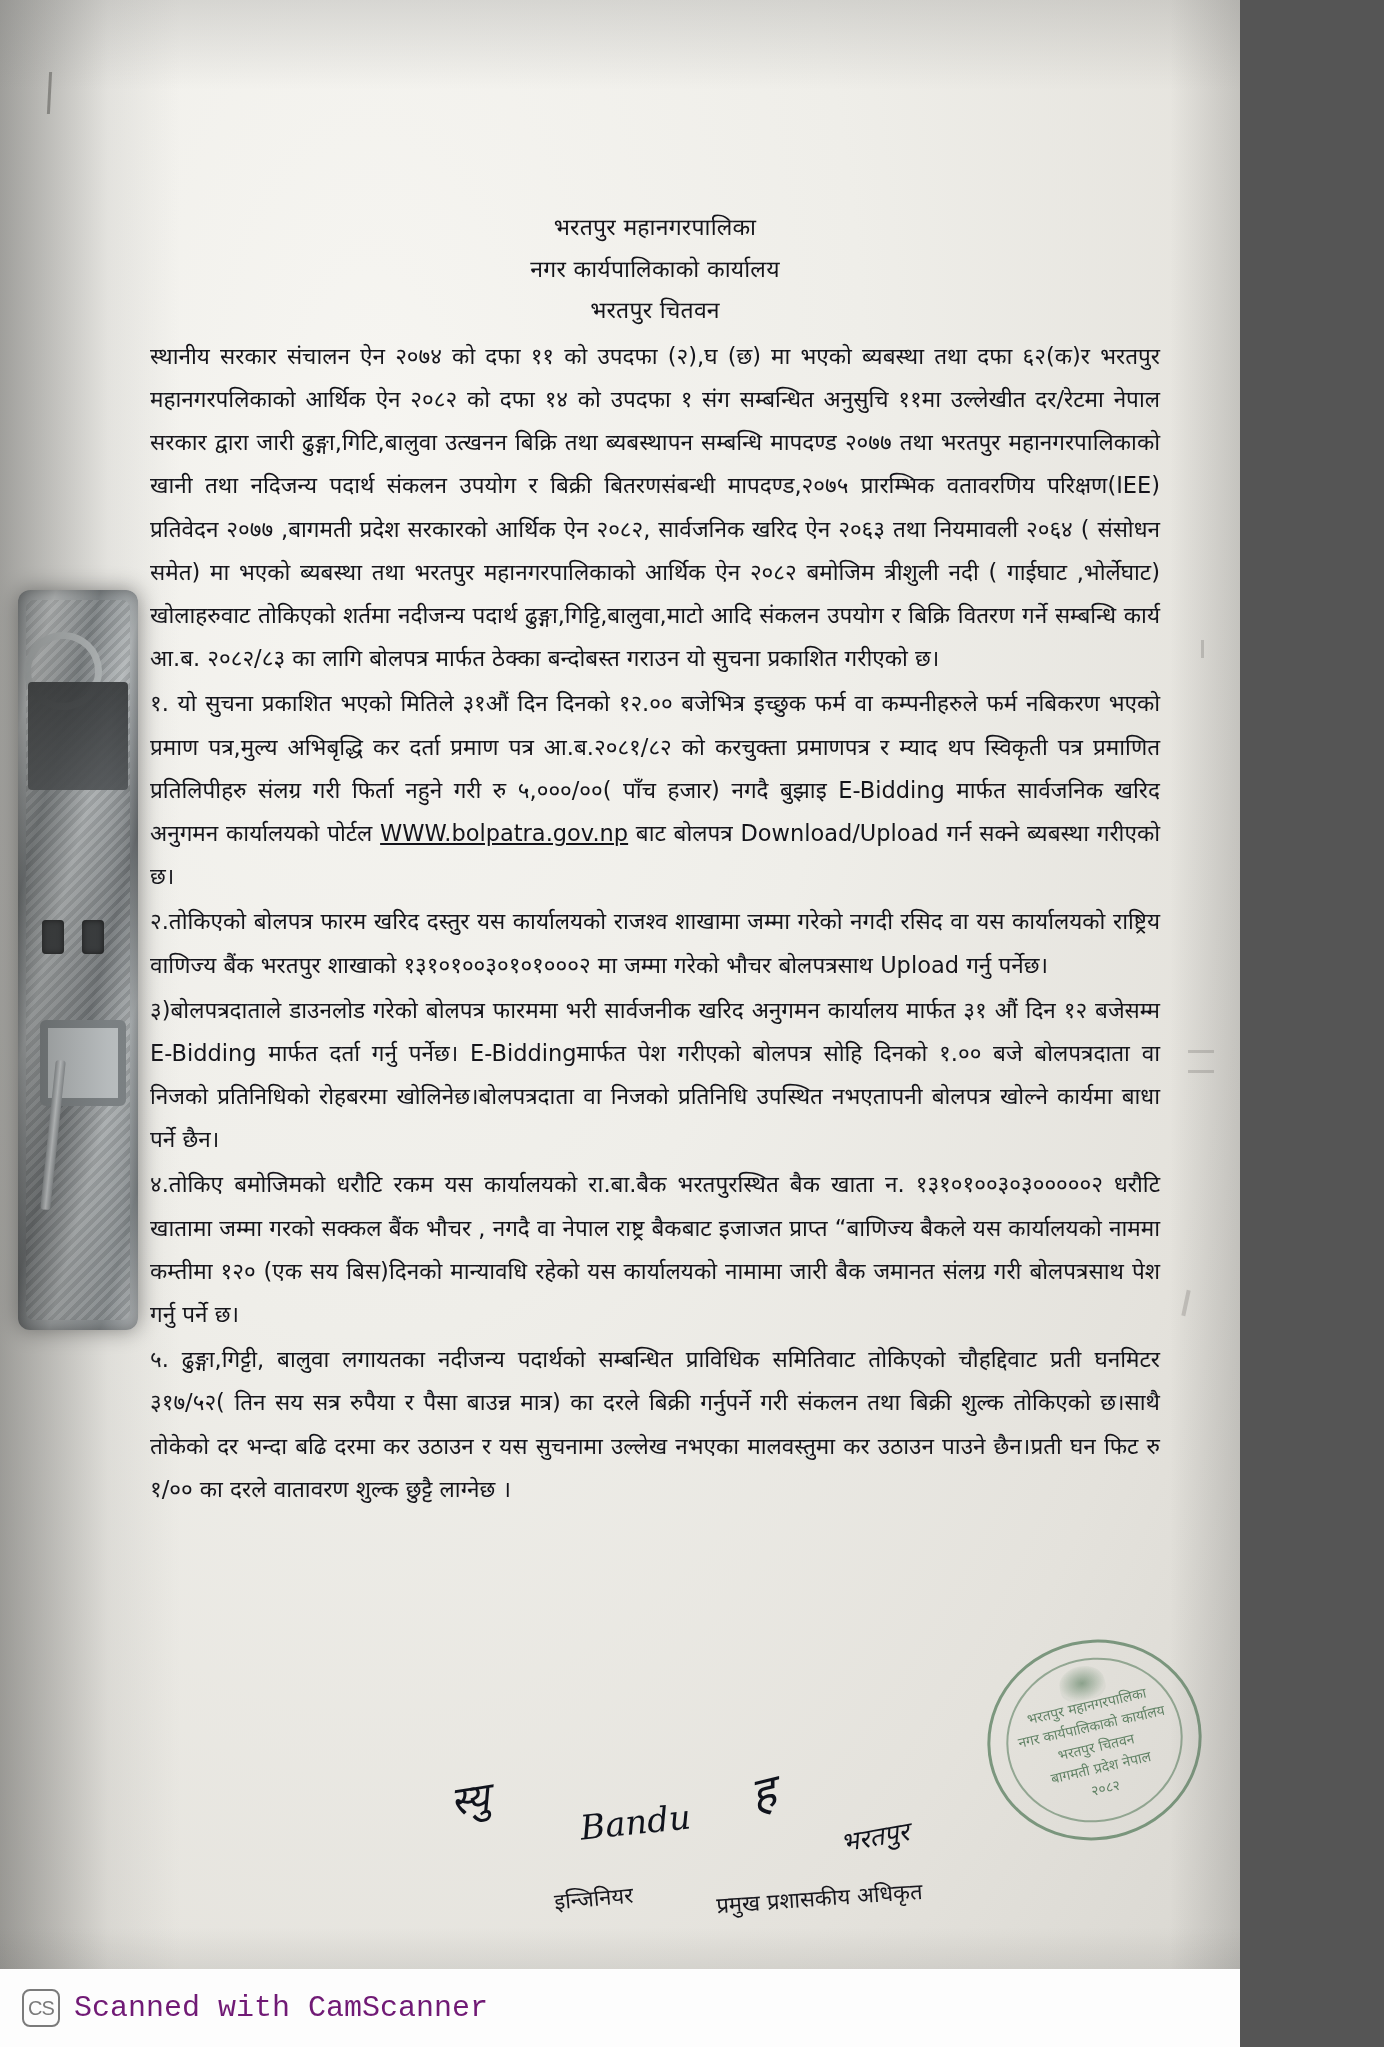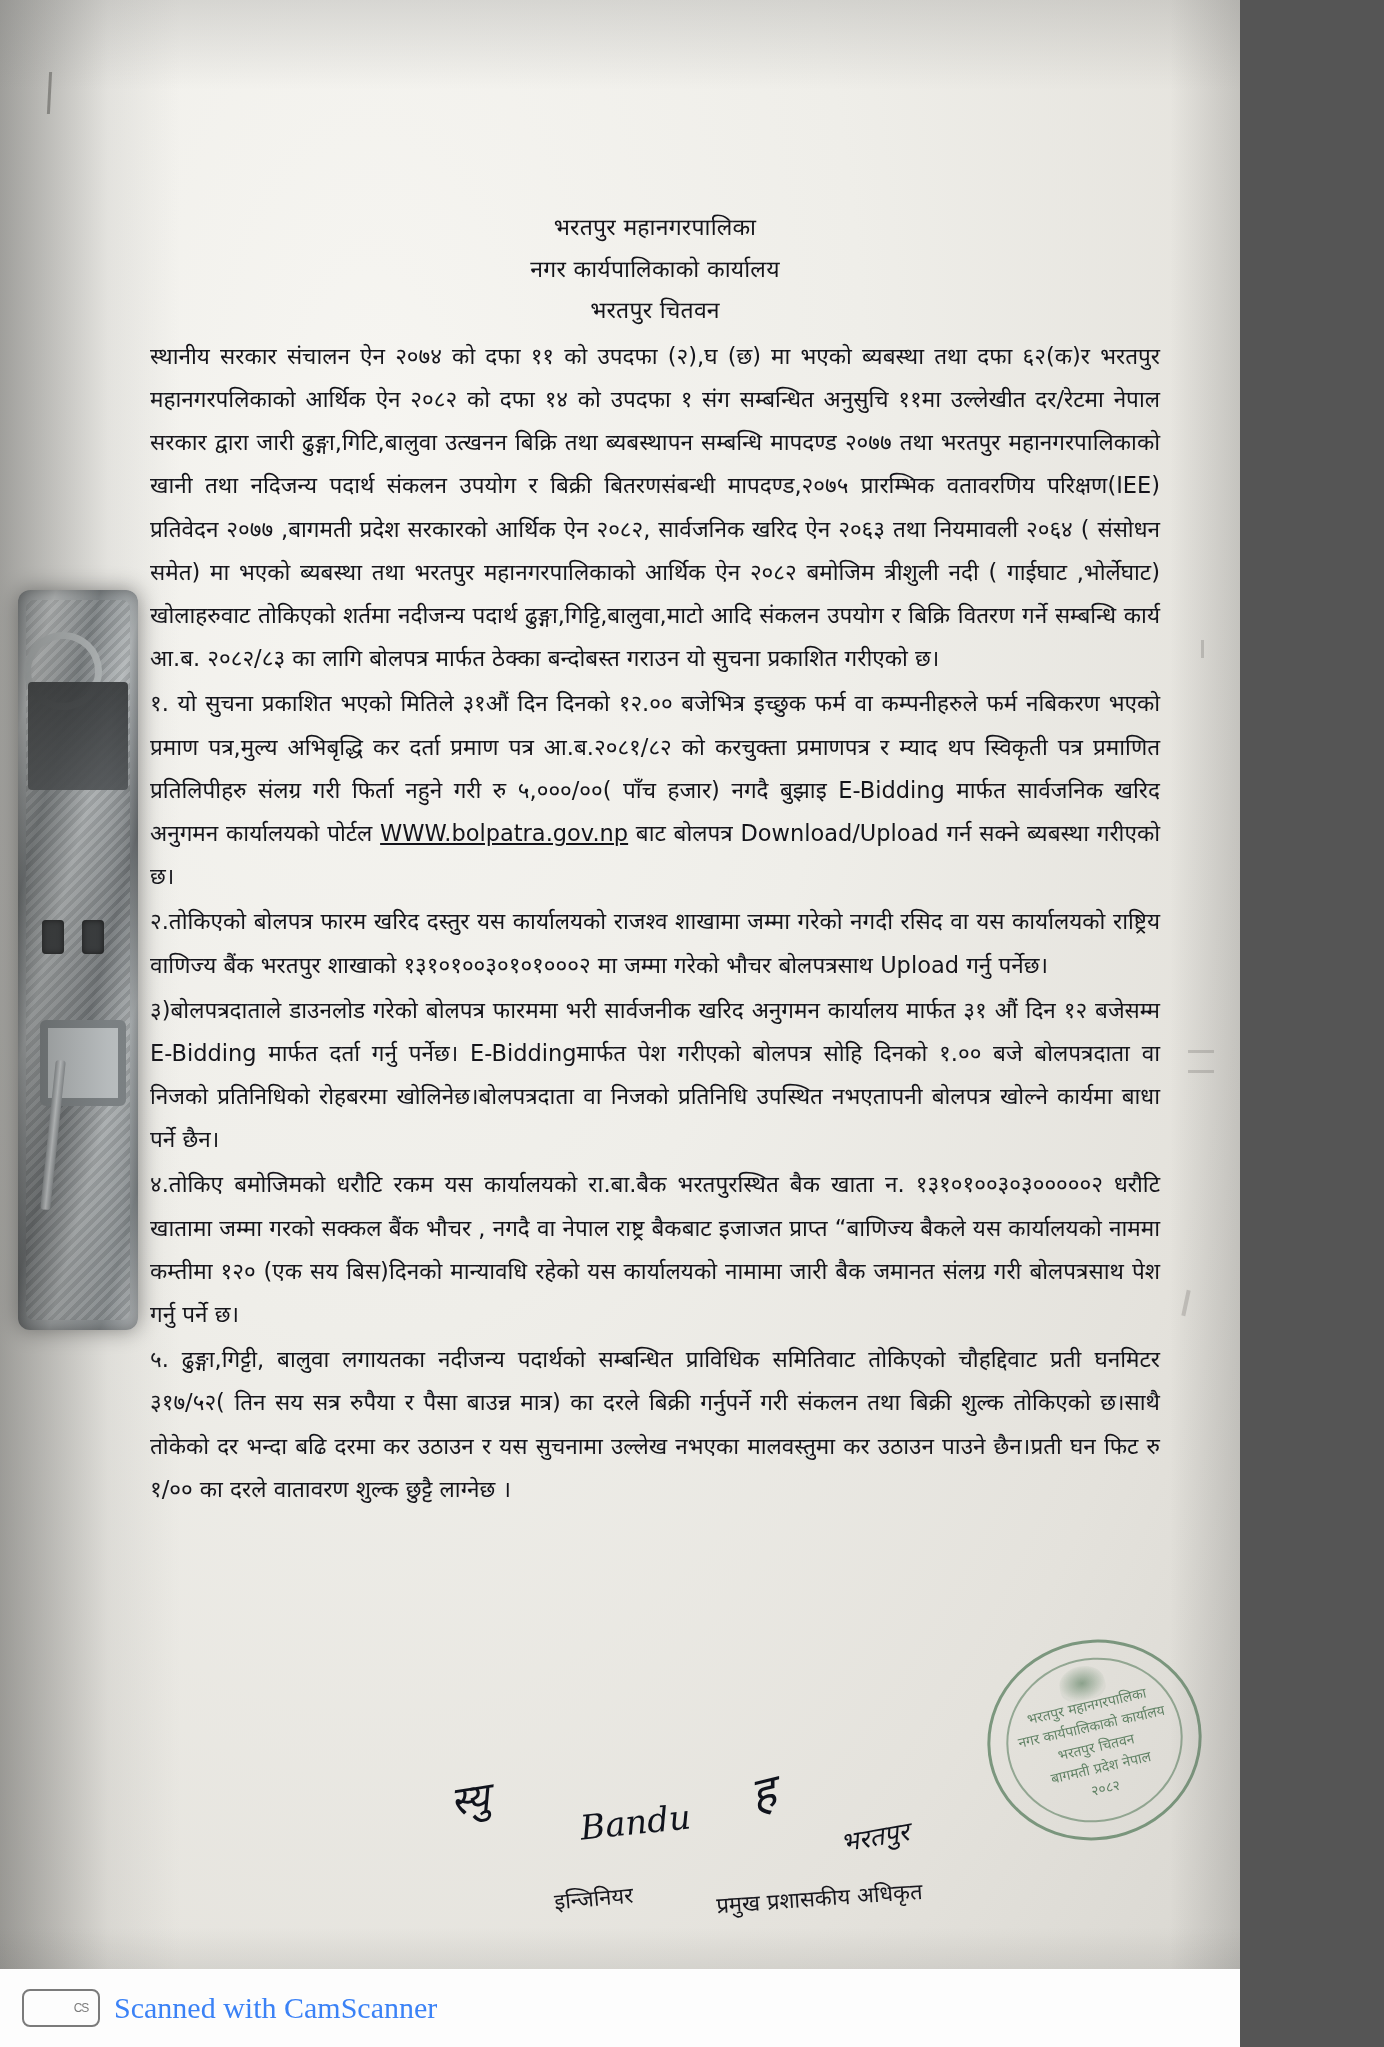--- a/index.html
+++ b/index.html
@@ -239,31 +239,30 @@
     padding-left: 22px;
     box-sizing: border-box;
   }
   .cs-badge {
     width: 34px; height: 34px;
     border: 2.5px solid #7b7b7b;
     border-radius: 8px;
     display: flex;
     align-items: center;
     justify-content: center;
-    font-size: 12px;
+    font-size: 20px;
     color: #7b7b7b;
     font-family: "Liberation Sans", sans-serif;
     margin-right: 14px;
     letter-spacing: -1px;
-    padding-left: 40px;
   }
   .cs-text {
-    font-family: Liberation Serif, serif;
+    font-family: Liberation Mono, monospace;
     font-size: 30px;
-    color: #3b82f6;
+    color: #701a75;
   }
 </style>
 </head>
 <body>
 
 <div class="page">
   <div class="paper"></div>
 
   <div class="staple"></div>
 

